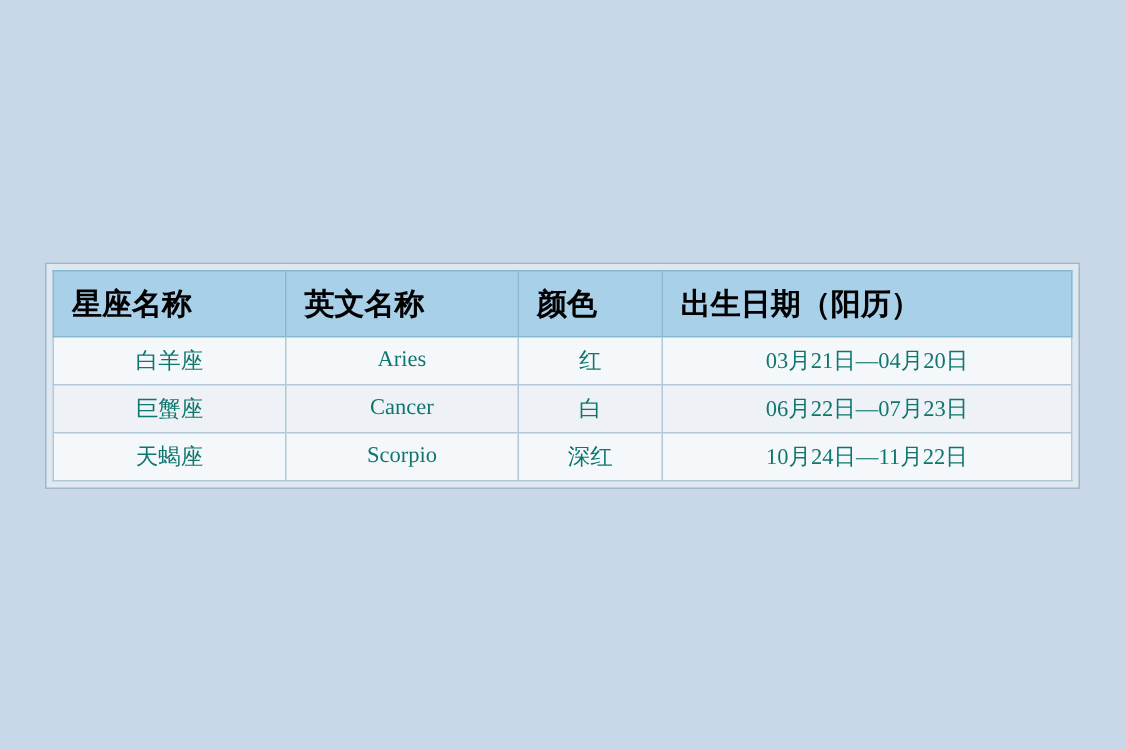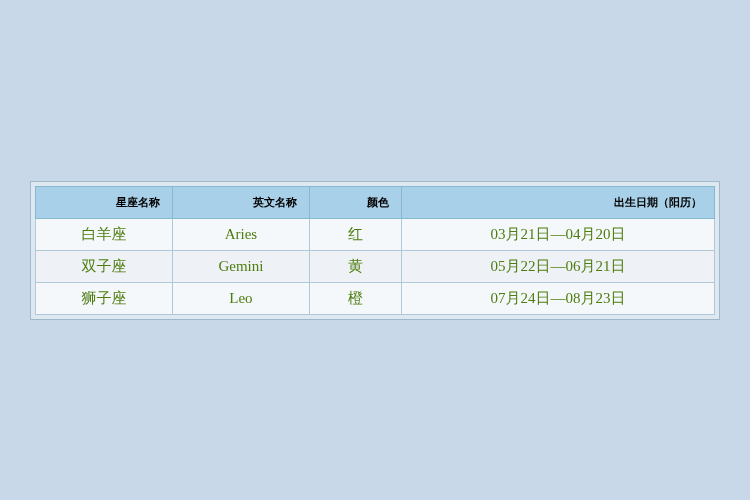--- a/index.html
+++ b/index.html
@@ -27,32 +27,32 @@
     table {
       border-collapse: collapse;
       background-color: #f0f4f8;
       width: 680px;
     }
 
     thead tr th {
       background-color: #a8d0e8;
       color: #000;
       font-weight: bold;
-      font-size: 11px;
+      font-size: 20px;
       padding: 8px 12px;
       border: 1px solid #88b8d0;
-      text-align: right;
+      text-align: left;
     }
 
     tbody tr td {
       border: 1px solid #b0c8d8;
       padding: 6px 12px;
       text-align: center;
       font-size: 15px;
-      color: #4d7c0f;
+      color: #0f766e;
       background-color: #f5f8fa;
     }
 
     tbody tr:nth-child(even) td {
       background-color: #eef2f6;
     }
   </style>
 </head>
 <body>
 
@@ -67,26 +67,26 @@
       </tr>
     </thead>
     <tbody id="table-body">
     <tr>
           <td>白羊座</td>
           <td>Aries</td>
           <td>红</td>
           <td>03月21日—04月20日</td>
         </tr>
         <tr>
-          <td>双子座</td>
-          <td>Gemini</td>
-          <td>黄</td>
-          <td>05月22日—06月21日</td>
+          <td>巨蟹座</td>
+          <td>Cancer</td>
+          <td>白</td>
+          <td>06月22日—07月23日</td>
         </tr>
         <tr>
-          <td>狮子座</td>
-          <td>Leo</td>
-          <td>橙</td>
-          <td>07月24日—08月23日</td>
+          <td>天蝎座</td>
+          <td>Scorpio</td>
+          <td>深红</td>
+          <td>10月24日—11月22日</td>
         </tr>
       </tbody>
   </table>
 </div>
 
 </body></html>

